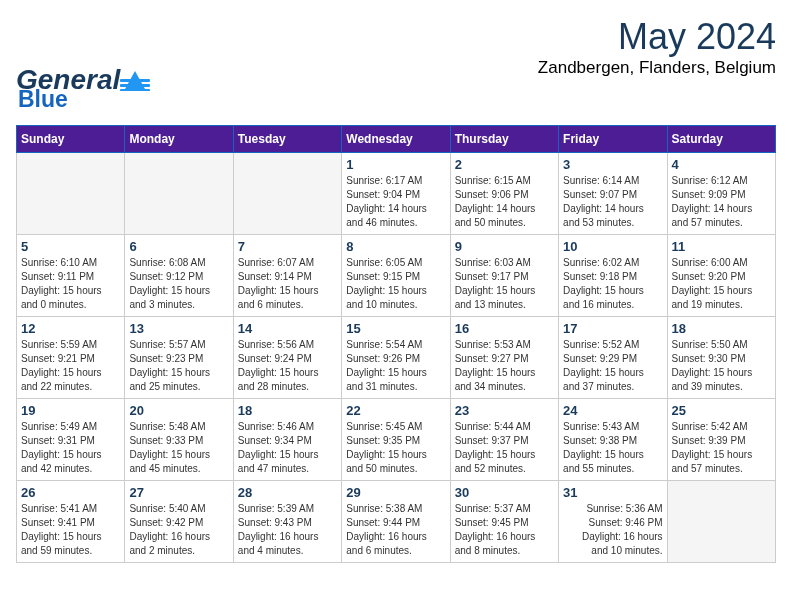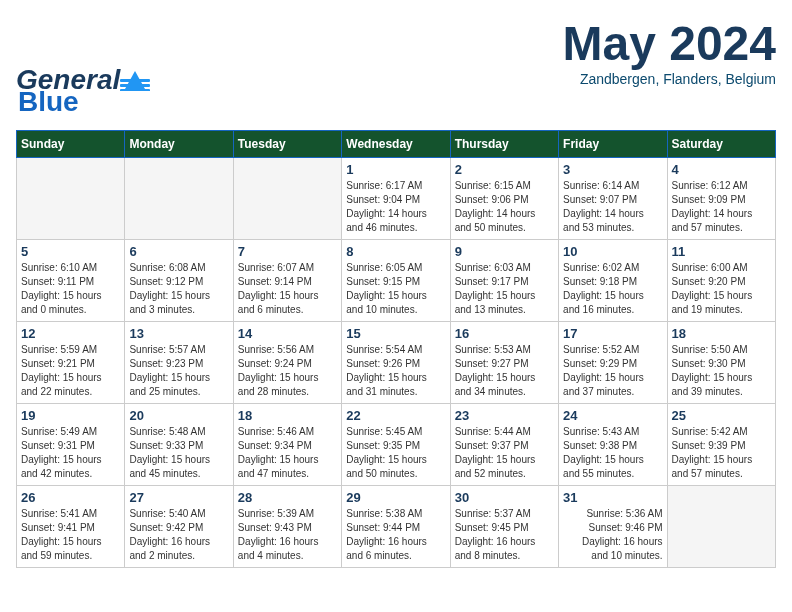--- a/index.html
+++ b/index.html
@@ -13,35 +13,35 @@
     .header {
       display: flex;
       justify-content: space-between;
       align-items: flex-start;
       margin-bottom: 12px;
     }
     .title-section {
       text-align: right;
     }
     .month-title {
-      font-size: 48px;
-      font-weight: bold;
+      font-size: 36px;
+      font-weight: normal;
       color: #1a3a5c;
     }
     .subtitle {
-      font-size: 14px;
-      color: #0c4a6e;
+      font-size: 17px;
+      color: #000000;
     }
     .calendar {
       width: 100%;
       border-collapse: collapse;
       font-size: 11px;
     }
     .calendar th {
-      background: #14532d;
+      background: #4c1d95;
       color: #fff;
       padding: 6px 4px;
       text-align: left;
       font-size: 12px;
       font-weight: bold;
       border: 1px solid #1565c0;
     }
     .calendar td {
       border: 1px solid #ccc;
       vertical-align: top;
@@ -82,21 +82,21 @@
   <div class="logo-block">
     <div class="logo-top">
       <span style="font-size:28px; font-weight:900; color:#1a3a5c; font-style:italic;">General</span>
       <svg width="30" height="22" viewBox="0 0 30 22">
         <polygon points="5,20 15,2 25,20" fill="#2196f3"></polygon>
         <rect x="0" y="10" width="30" height="3" fill="#2196f3" rx="1"></rect>
         <rect x="0" y="15" width="30" height="3" fill="#2196f3" rx="1"></rect>
         <rect x="0" y="20" width="30" height="3" fill="#2196f3" rx="1"></rect>
       </svg>
     </div>
-    <span style="font-size:28px; font-weight:900; color:#1565c0; margin-top:-10px; padding-left:2px;">Blue</span>
+    <span style="font-size:23px; font-weight:900; color:#1565c0; margin-top:-10px; padding-left:2px;">Blue</span>
   </div>
   <div class="title-section">
     <div class="month-title">May 2024</div>
     <div class="subtitle">Zandbergen, Flanders, Belgium</div>
   </div>
 </div>
 
 <table class="calendar">
   <thead>
     <tr>

